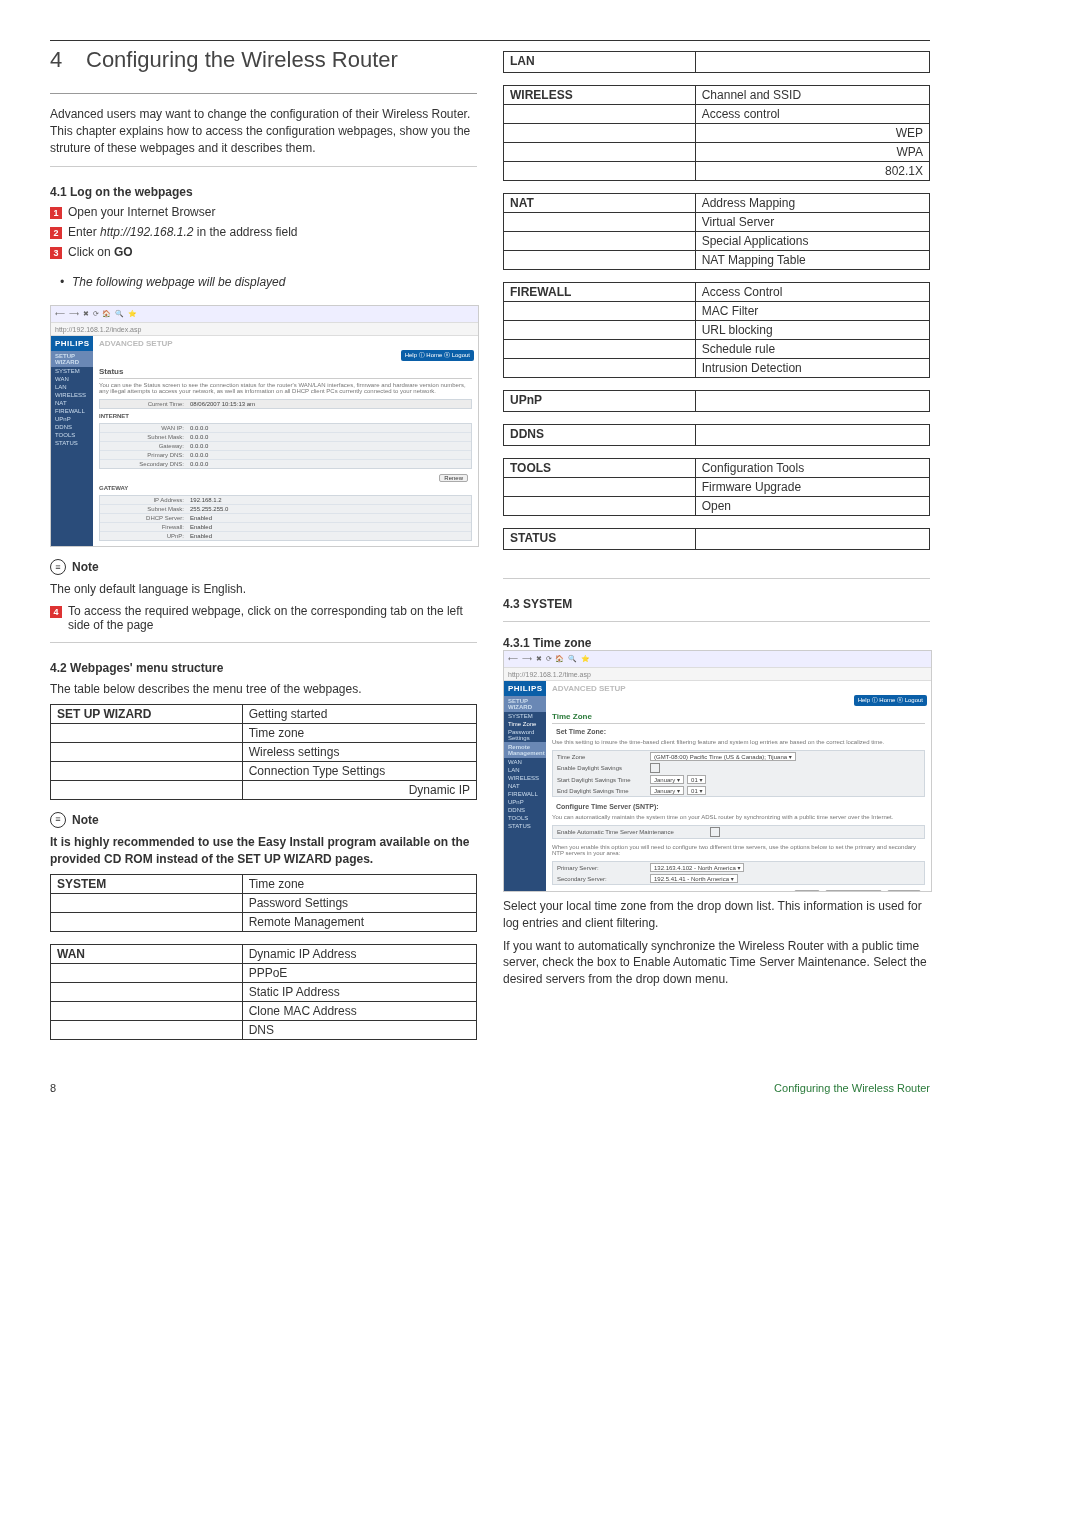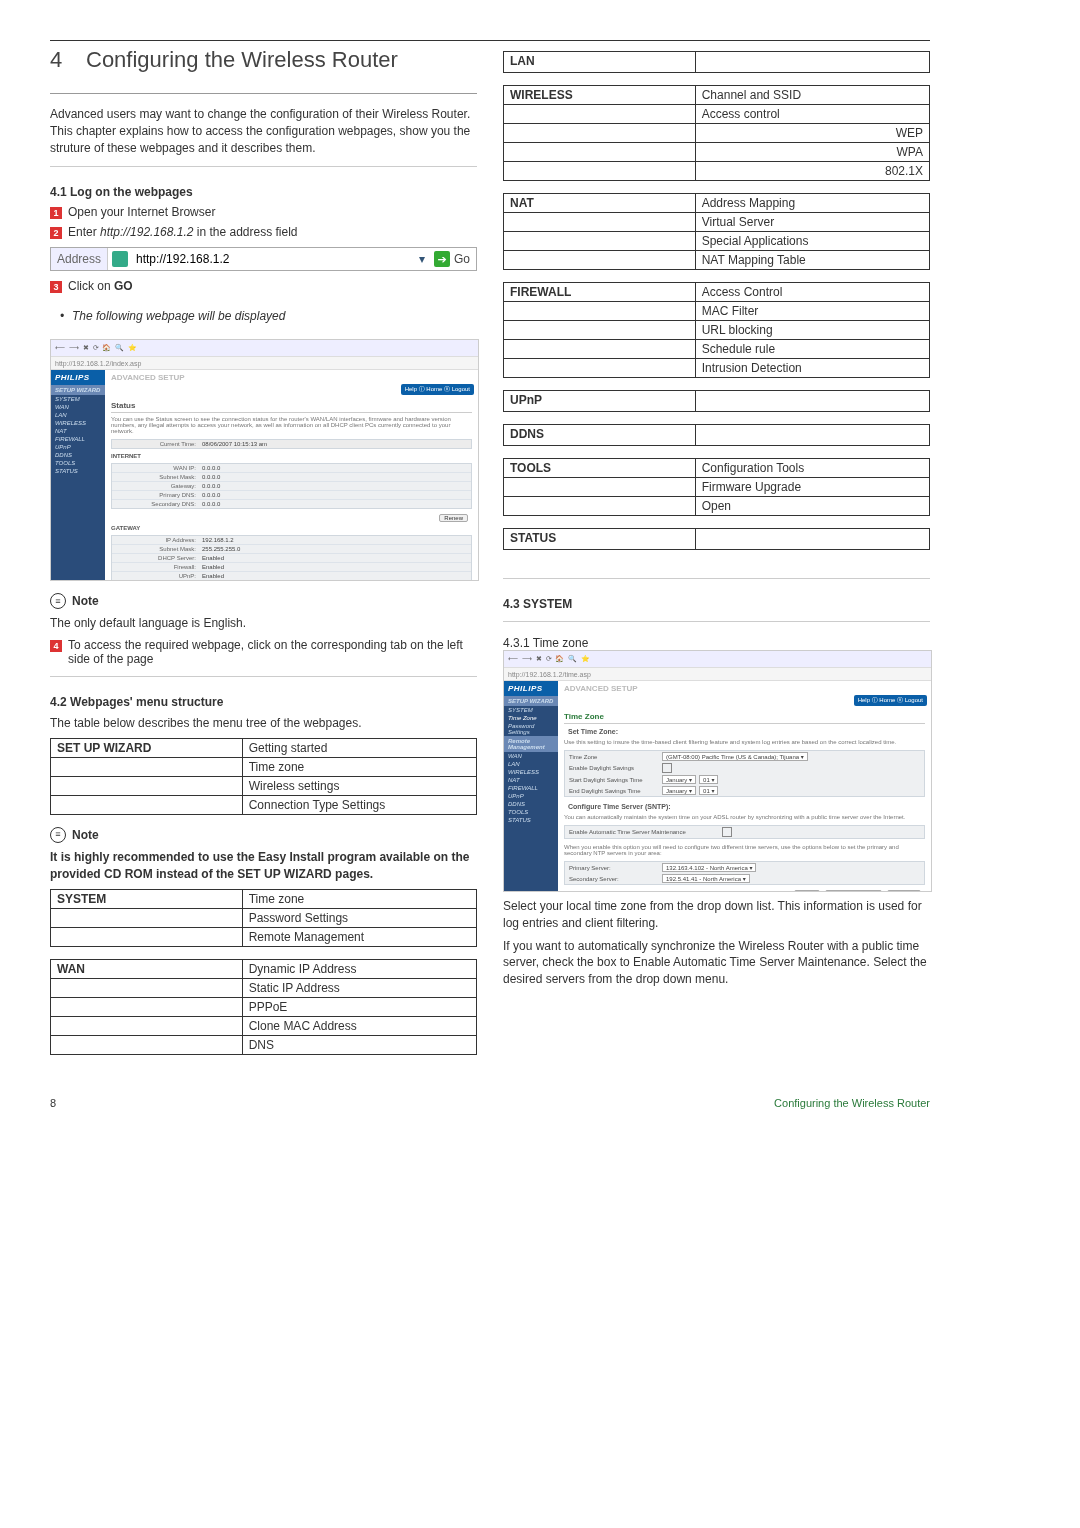--- a/index.html
+++ b/index.html
@@ -32,21 +32,21 @@
   p { margin: 6px 0; line-height: 1.4; }
   .italic { font-style: italic; }
   .bold { font-weight: bold; }
 
   .sub-heading {
     font-weight: bold;
     font-size: 12px;
     margin-top: 18px;
   }
   .sub-sub-heading {
-    font-weight: normal;
+    font-weight: bold;
     font-size: 12px;
     margin-top: 14px;
   }
 
   .numstep {
     display: flex;
     align-items: flex-start;
     margin: 6px 0;
   }
   .numstep .box {
@@ -107,21 +107,21 @@
   }
   .screenshot .toolbar span { display:inline-block; }
   .screenshot .addr {
     height:12px; background:#f5f5f5; border-bottom:1px solid #ddd;
     font-size:7px; color:#888; padding:0 4px; display:flex; align-items:center;
   }
   .screenshot .body {
     display:flex;
   }
   .screenshot .side {
-    width: 54px; background:#2a4c7a; color:#cde; font-size:6px;font-style:italic;
+    width: 42px; background:#2a4c7a; color:#cde; font-size:6px;
   }
   .screenshot .brand {
     background:#0a5fa8; color:#fff; font-weight:bold; padding:3px 4px; font-size:8px;
     letter-spacing:0.5px;
   }
   .screenshot .side-head {
     background:#6a88b5; padding:2px 4px; font-weight:bold;
   }
   .screenshot .side-item { padding:1px 4px; }
   .screenshot .main {
@@ -219,28 +219,20 @@
       <span class="text">Open your Internet Browser</span>
     </div>
 
     <div class="numstep">
       <span class="box">2</span>
       <span class="text">
         <span>Enter </span><span class="italic">http://192.168.1.2</span><span> in the address field</span>
       </span>
     </div>
 
-    <div class="addr-bar">
-      <span class="lbl">Address</span>
-      <span class="favicon"></span>
-      <input class="url-input" value="http://192.168.1.2" style="">
-      <span class="drop">▾</span>
-      <span class="go-arrow">➔</span>
-      <span class="go-text">Go</span>
-    </div>
 
     <div class="numstep">
       <span class="box">3</span>
       <span class="text">
         <span>Click on </span><span class="bold">GO</span>
       </span>
     </div>
     <div class="bullet-line italic">The following webpage will be displayed</div>
 
     <div class="screenshot sm1">
@@ -362,20 +354,24 @@
             <td>Time zone</td>
           </tr>
       <tr>
             <td></td>
             <td>Wireless settings</td>
           </tr>
       <tr>
             <td></td>
             <td>Connection Type Settings</td>
           </tr>
+      <tr>
+            <td></td>
+            <td class="right-align">Dynamic IP</td>
+          </tr>
     </tbody>
       </table>
 
     <div class="note-row">
       <span class="note-icon"></span>
       <span>Note</span>
     </div>
     <p class="bold">It is highly recommended to use the Easy Install program available on the provided CD ROM instead of the SET UP WIZARD pages.</p>
 
     <table class="menu">
@@ -396,25 +392,25 @@
       </table>
 
     <table class="menu">
       <tbody>
           <tr>
             <td class="header">WAN</td>
             <td>Dynamic IP Address</td>
           </tr>
       <tr>
             <td></td>
+            <td>PPPoE</td>
+          </tr>
+      <tr>
+            <td></td>
             <td>Static IP Address</td>
-          </tr>
-      <tr>
-            <td></td>
-            <td>PPPoE</td>
           </tr>
       <tr>
             <td></td>
             <td>Clone MAC Address</td>
           </tr>
       <tr>
             <td></td>
             <td>DNS</td>
           </tr>
     </tbody>

